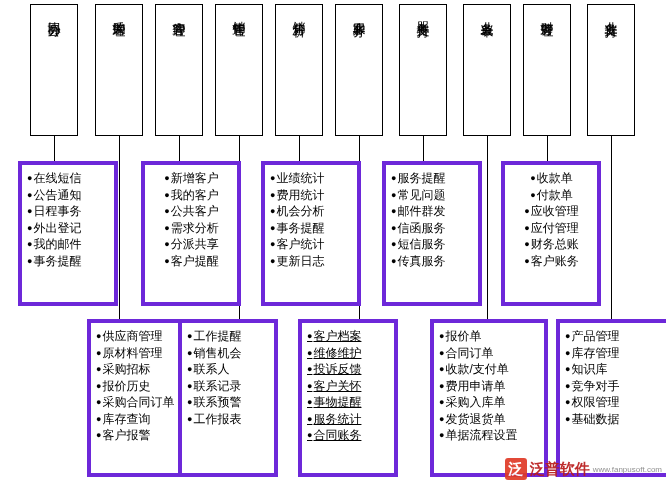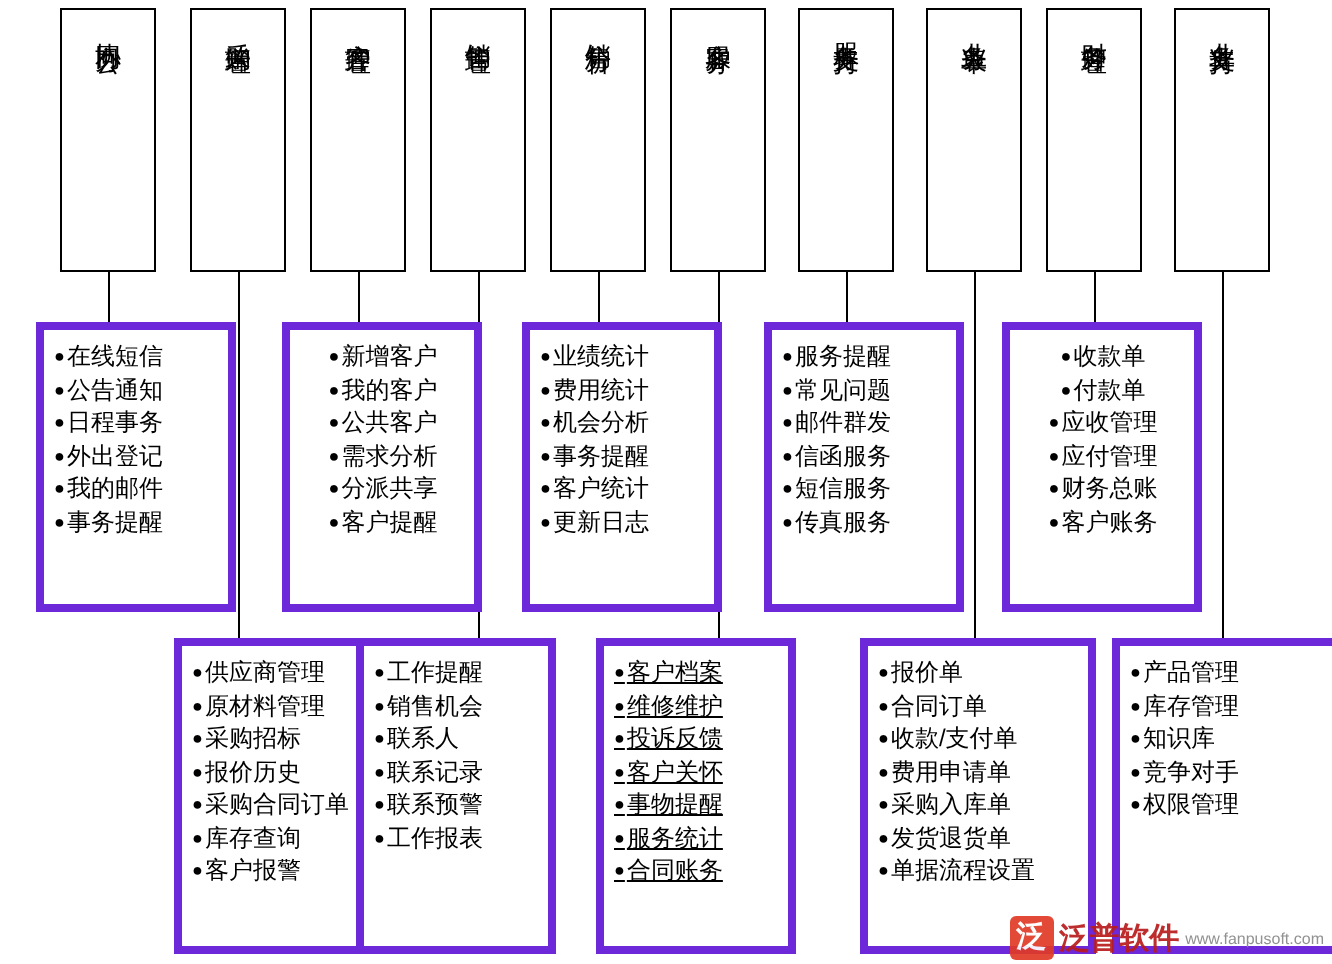--- a/index.html
+++ b/index.html
@@ -253,20 +253,21 @@
     </ul>
   </div>
 
   <div class="listbox" style="left:556px;top:319px;width:117px;height:158px;">
     <ul>
       <li><span class="bullet">●</span><span>产品管理</span></li>
       <li><span class="bullet">●</span><span>库存管理</span></li>
       <li><span class="bullet">●</span><span>知识库</span></li>
       <li><span class="bullet">●</span><span>竞争对手</span></li>
       <li><span class="bullet">●</span><span>权限管理</span></li>
+      <li><span class="bullet">●</span><span>基础数据</span></li>
     </ul>
   </div>
 
   <div class="watermark">
     <div class="wm-logo">泛</div>
     <div class="wm-text">泛普软件</div>
     <div class="wm-sub">www.fanpusoft.com</div>
   </div>
 
 </div>

